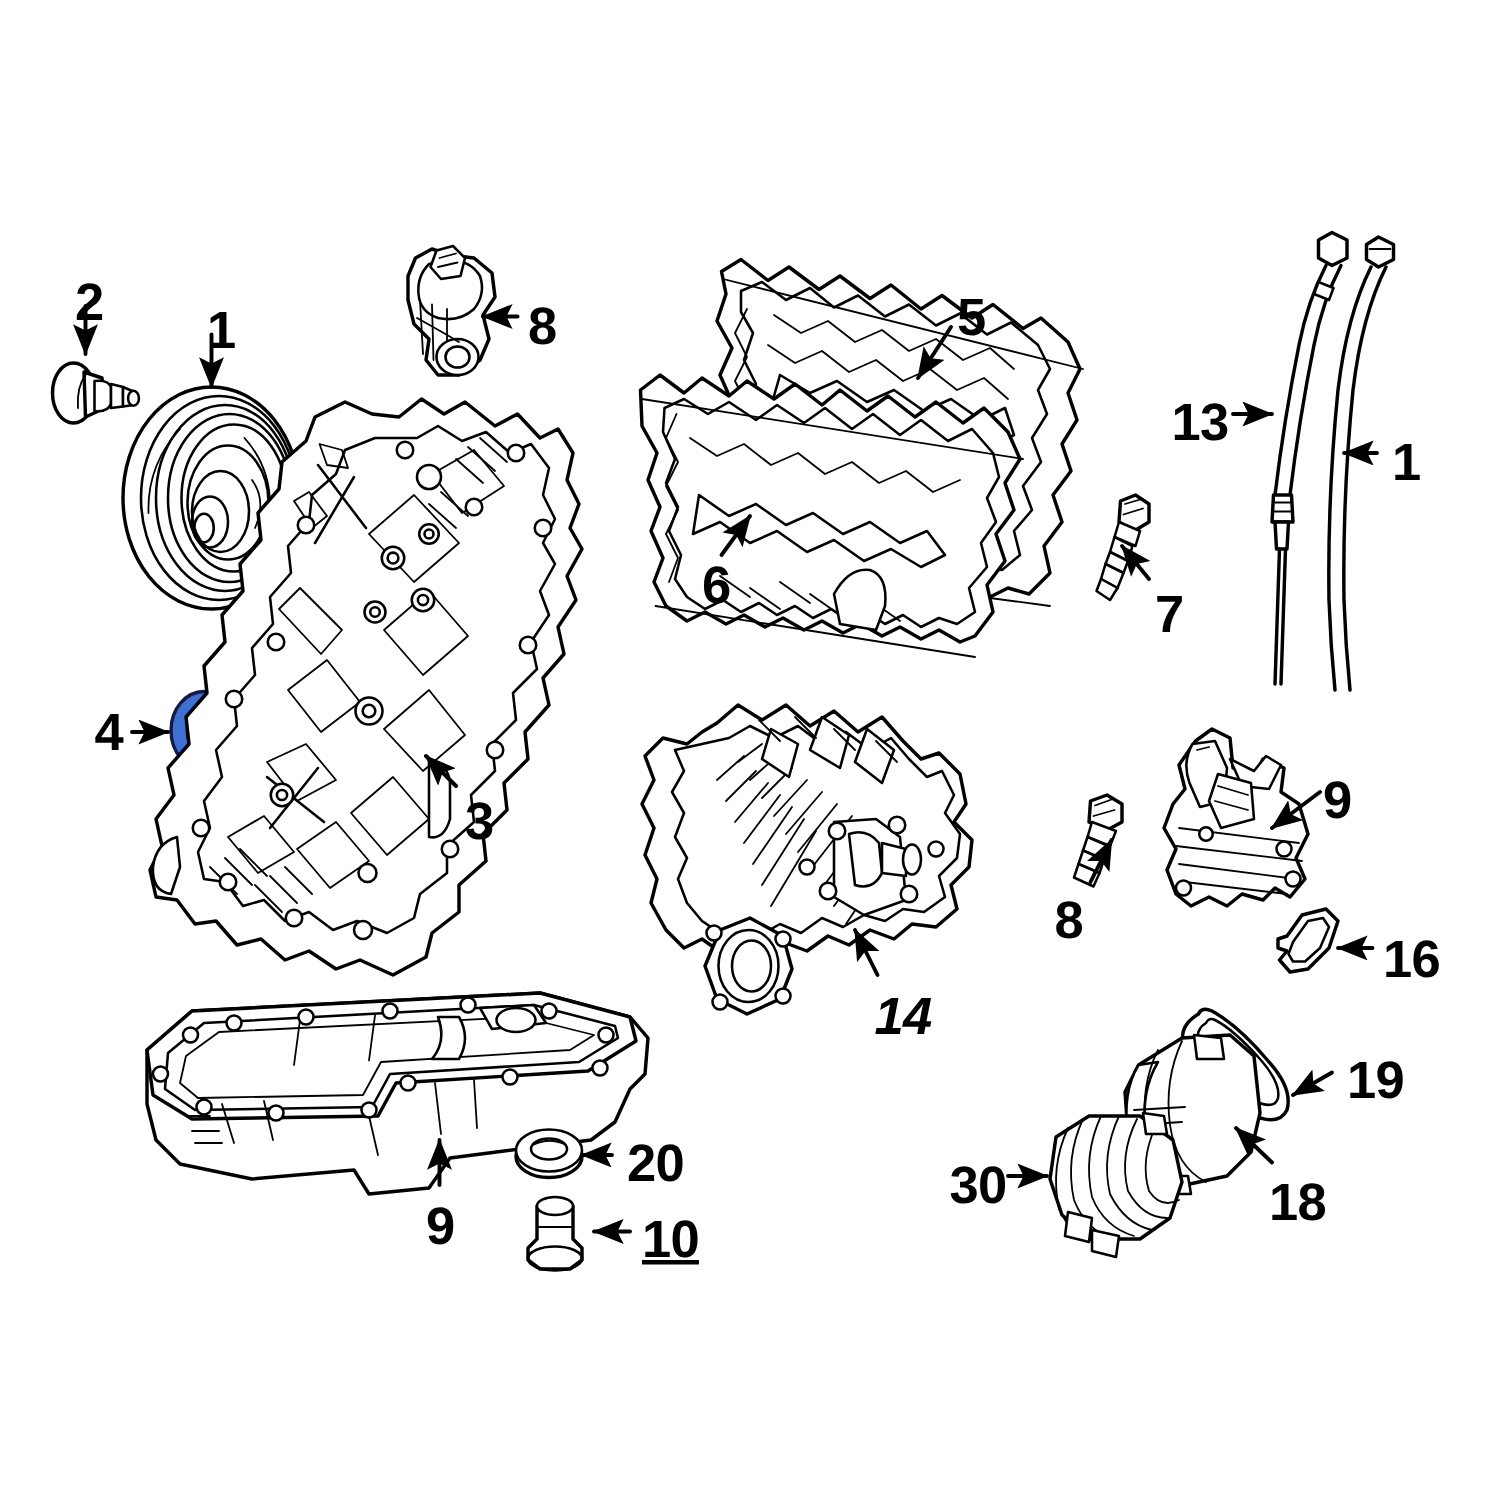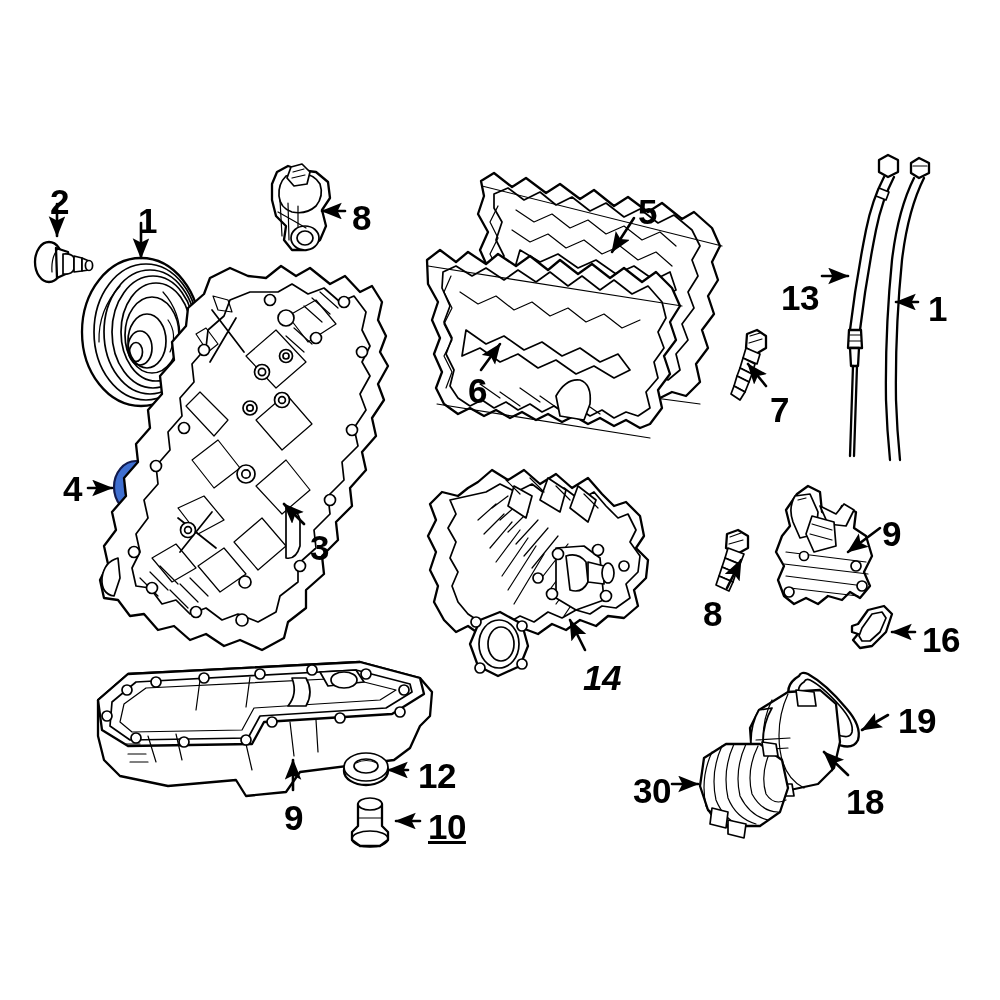--- a/index.html
+++ b/index.html
@@ -431,23 +431,23 @@
   <div class="callout-label" style="left:138px;top:203px;">1</div>
   <div class="callout-label" style="left:50px;top:184px;">2</div>
   <div class="callout-label" style="left:310px;top:530px;">3</div>
   <div class="callout-label" style="left:63px;top:471px;">4</div>
   <div class="callout-label" style="left:638px;top:194px;">5</div>
   <div class="callout-label" style="left:468px;top:373px;">6</div>
   <div class="callout-label" style="left:770px;top:392px;">7</div>
   <div class="callout-label" style="left:352px;top:200px;">8</div>
   <div class="callout-label" style="left:284px;top:800px;">9</div>
   <div class="callout-label" style="left:428px;top:809px;text-decoration:underline;">10</div>
-  <div class="callout-label" style="left:418px;top:758px;">12</div>
+  <div class="callout-label" style="left:418px;top:758px;">20</div>
   <div class="callout-label" style="left:928px;top:291px;">1</div>
-  <div class="callout-label" style="left:781px;top:264px;margin-top:16px;">13</div>
+  <div class="callout-label" style="left:781px;top:264px;">13</div>
   <div class="callout-label" style="left:583px;top:660px;font-style:italic;">14</div>
   <div class="callout-label" style="left:882px;top:516px;">9</div>
   <div class="callout-label" style="left:922px;top:622px;">16</div>
   <div class="callout-label" style="left:703px;top:596px;">8</div>
   <div class="callout-label" style="left:846px;top:784px;">18</div>
   <div class="callout-label" style="left:898px;top:703px;text-align:right;">19</div>
   <div class="callout-label" style="left:633px;top:773px;">30</div>
 
 </div>
 

